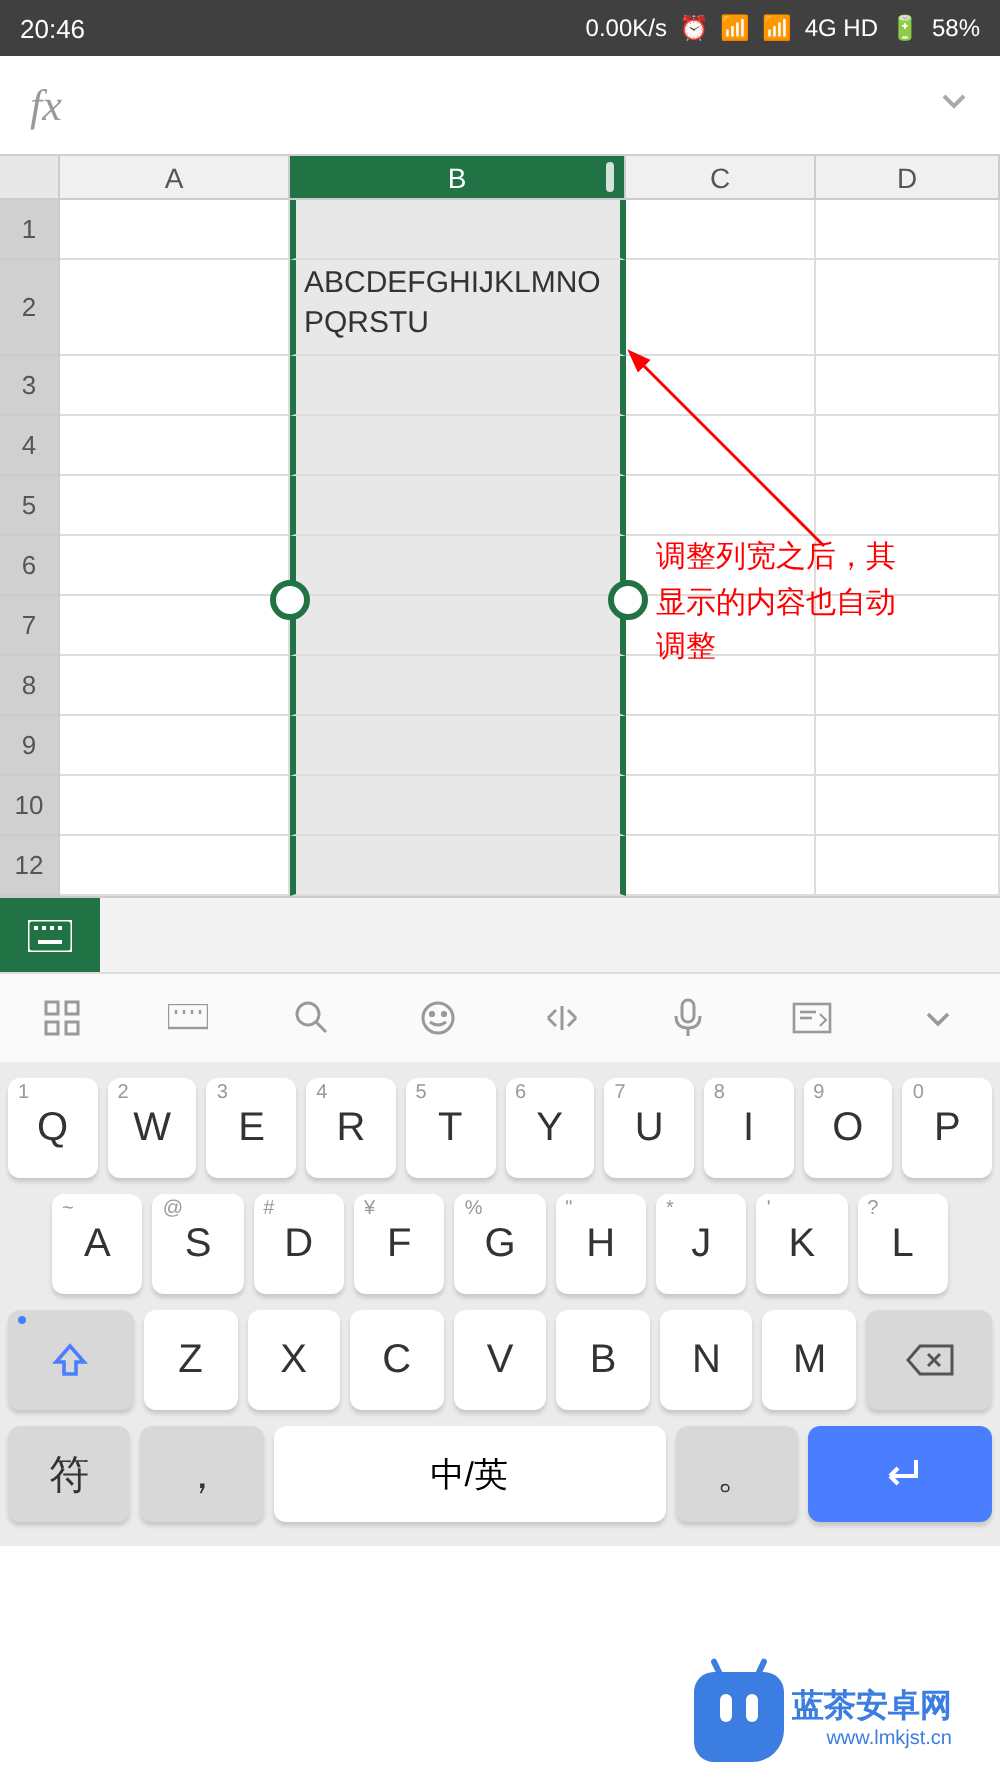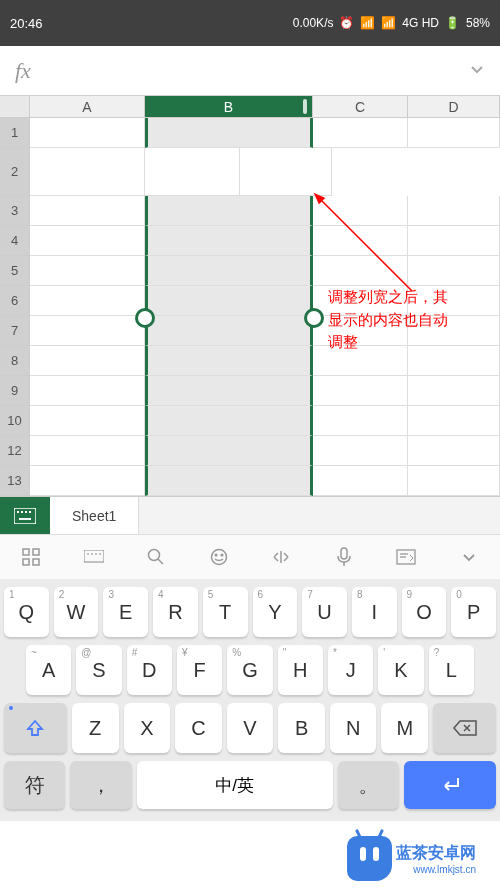--- a/index.html
+++ b/index.html
@@ -5,21 +5,21 @@
     * { box-sizing: border-box; margin: 0; padding: 0; }
     body {
       width: 500px;
       height: 889px;
       font-family: Arial, sans-serif;
       background: #fff;
       overflow: hidden;
       position: relative;
     }
     .status-bar {
-      height: 46px;
+      height: 28px;
       background: #404040;
       color: #fff;
       display: flex;
       align-items: center;
       padding: 0 10px;
       font-size: 13px;
     }
     .status-bar .time { flex: 0 0 auto; }
     .status-bar .spacer { flex: 1; }
     .status-bar .right-items { display: flex; gap: 6px; align-items: center; font-size: 12px; }
@@ -194,20 +194,23 @@
   <div class="row">
     <div class="row-header selected">1</div>
     <div class="cell col-a"></div>
     <div class="cell col-b"></div>
     <div class="cell col-c"></div>
     <div class="cell col-d"></div>
   </div>
   <div class="row row2">
     <div class="row-header selected">2</div>
     <div class="cell col-a"></div>
+    <div class="cell col-b">
+        <div class="cell-content">ABCDEFGHIJKLMNOPQRSTU</div>
+      </div>
     <div class="cell col-c"></div>
     <div class="cell col-d"></div>
   </div>
   <div class="row">
       <div class="row-header selected">3</div>
       <div class="cell col-a"></div>
       <div class="cell col-b"></div>
       <div class="cell col-c"></div>
       <div class="cell col-d"></div>
     </div>
@@ -255,27 +258,20 @@
     </div>
   <div class="row">
       <div class="row-header selected">10</div>
       <div class="cell col-a"></div>
       <div class="cell col-b"></div>
       <div class="cell col-c"></div>
       <div class="cell col-d"></div>
     </div>
   <div class="row">
       <div class="row-header selected">12</div>
-      <div class="cell col-a"></div>
-      <div class="cell col-b"></div>
-      <div class="cell col-c"></div>
-      <div class="cell col-d"></div>
-    </div>
-  <div class="row">
-      <div class="row-header selected">13</div>
       <div class="cell col-a"></div>
       <div class="cell col-b"></div>
       <div class="cell col-c"></div>
       <div class="cell col-d"></div>
     </div>
 
   <div class="sel-handle" style="left:135px;top:212px"></div>
   <div class="sel-handle" style="left:304px;top:212px"></div>
 
   <svg class="arrow-svg" style="left:312px;top:95px" width="120" height="110">
@@ -293,21 +289,20 @@
   <div class="kb-toggle">
     <svg width="22" height="16" viewBox="0 0 22 16">
         <rect x="0" y="0" width="22" height="16" rx="2" fill="none" stroke="#fff" stroke-width="1.5"></rect>
         <rect x="3" y="3" width="2" height="2" fill="#fff"></rect>
         <rect x="7" y="3" width="2" height="2" fill="#fff"></rect>
         <rect x="11" y="3" width="2" height="2" fill="#fff"></rect>
         <rect x="15" y="3" width="2" height="2" fill="#fff"></rect>
         <rect x="5" y="10" width="12" height="2" fill="#fff"></rect>
       </svg>
   </div>
-  <div class="sheet-tab">Sheet1</div>
 </div>
 
 <div class="ime-bar">
   <div class="ime-btn">
       <svg width="18" height="18" viewBox="0 0 18 18" stroke="#999" fill="none" stroke-width="1.5">
         <rect x="1" y="1" width="6" height="6"></rect>
         <rect x="11" y="1" width="6" height="6"></rect>
         <rect x="1" y="11" width="6" height="6"></rect>
         <rect x="11" y="11" width="6" height="6"></rect>
       </svg>

